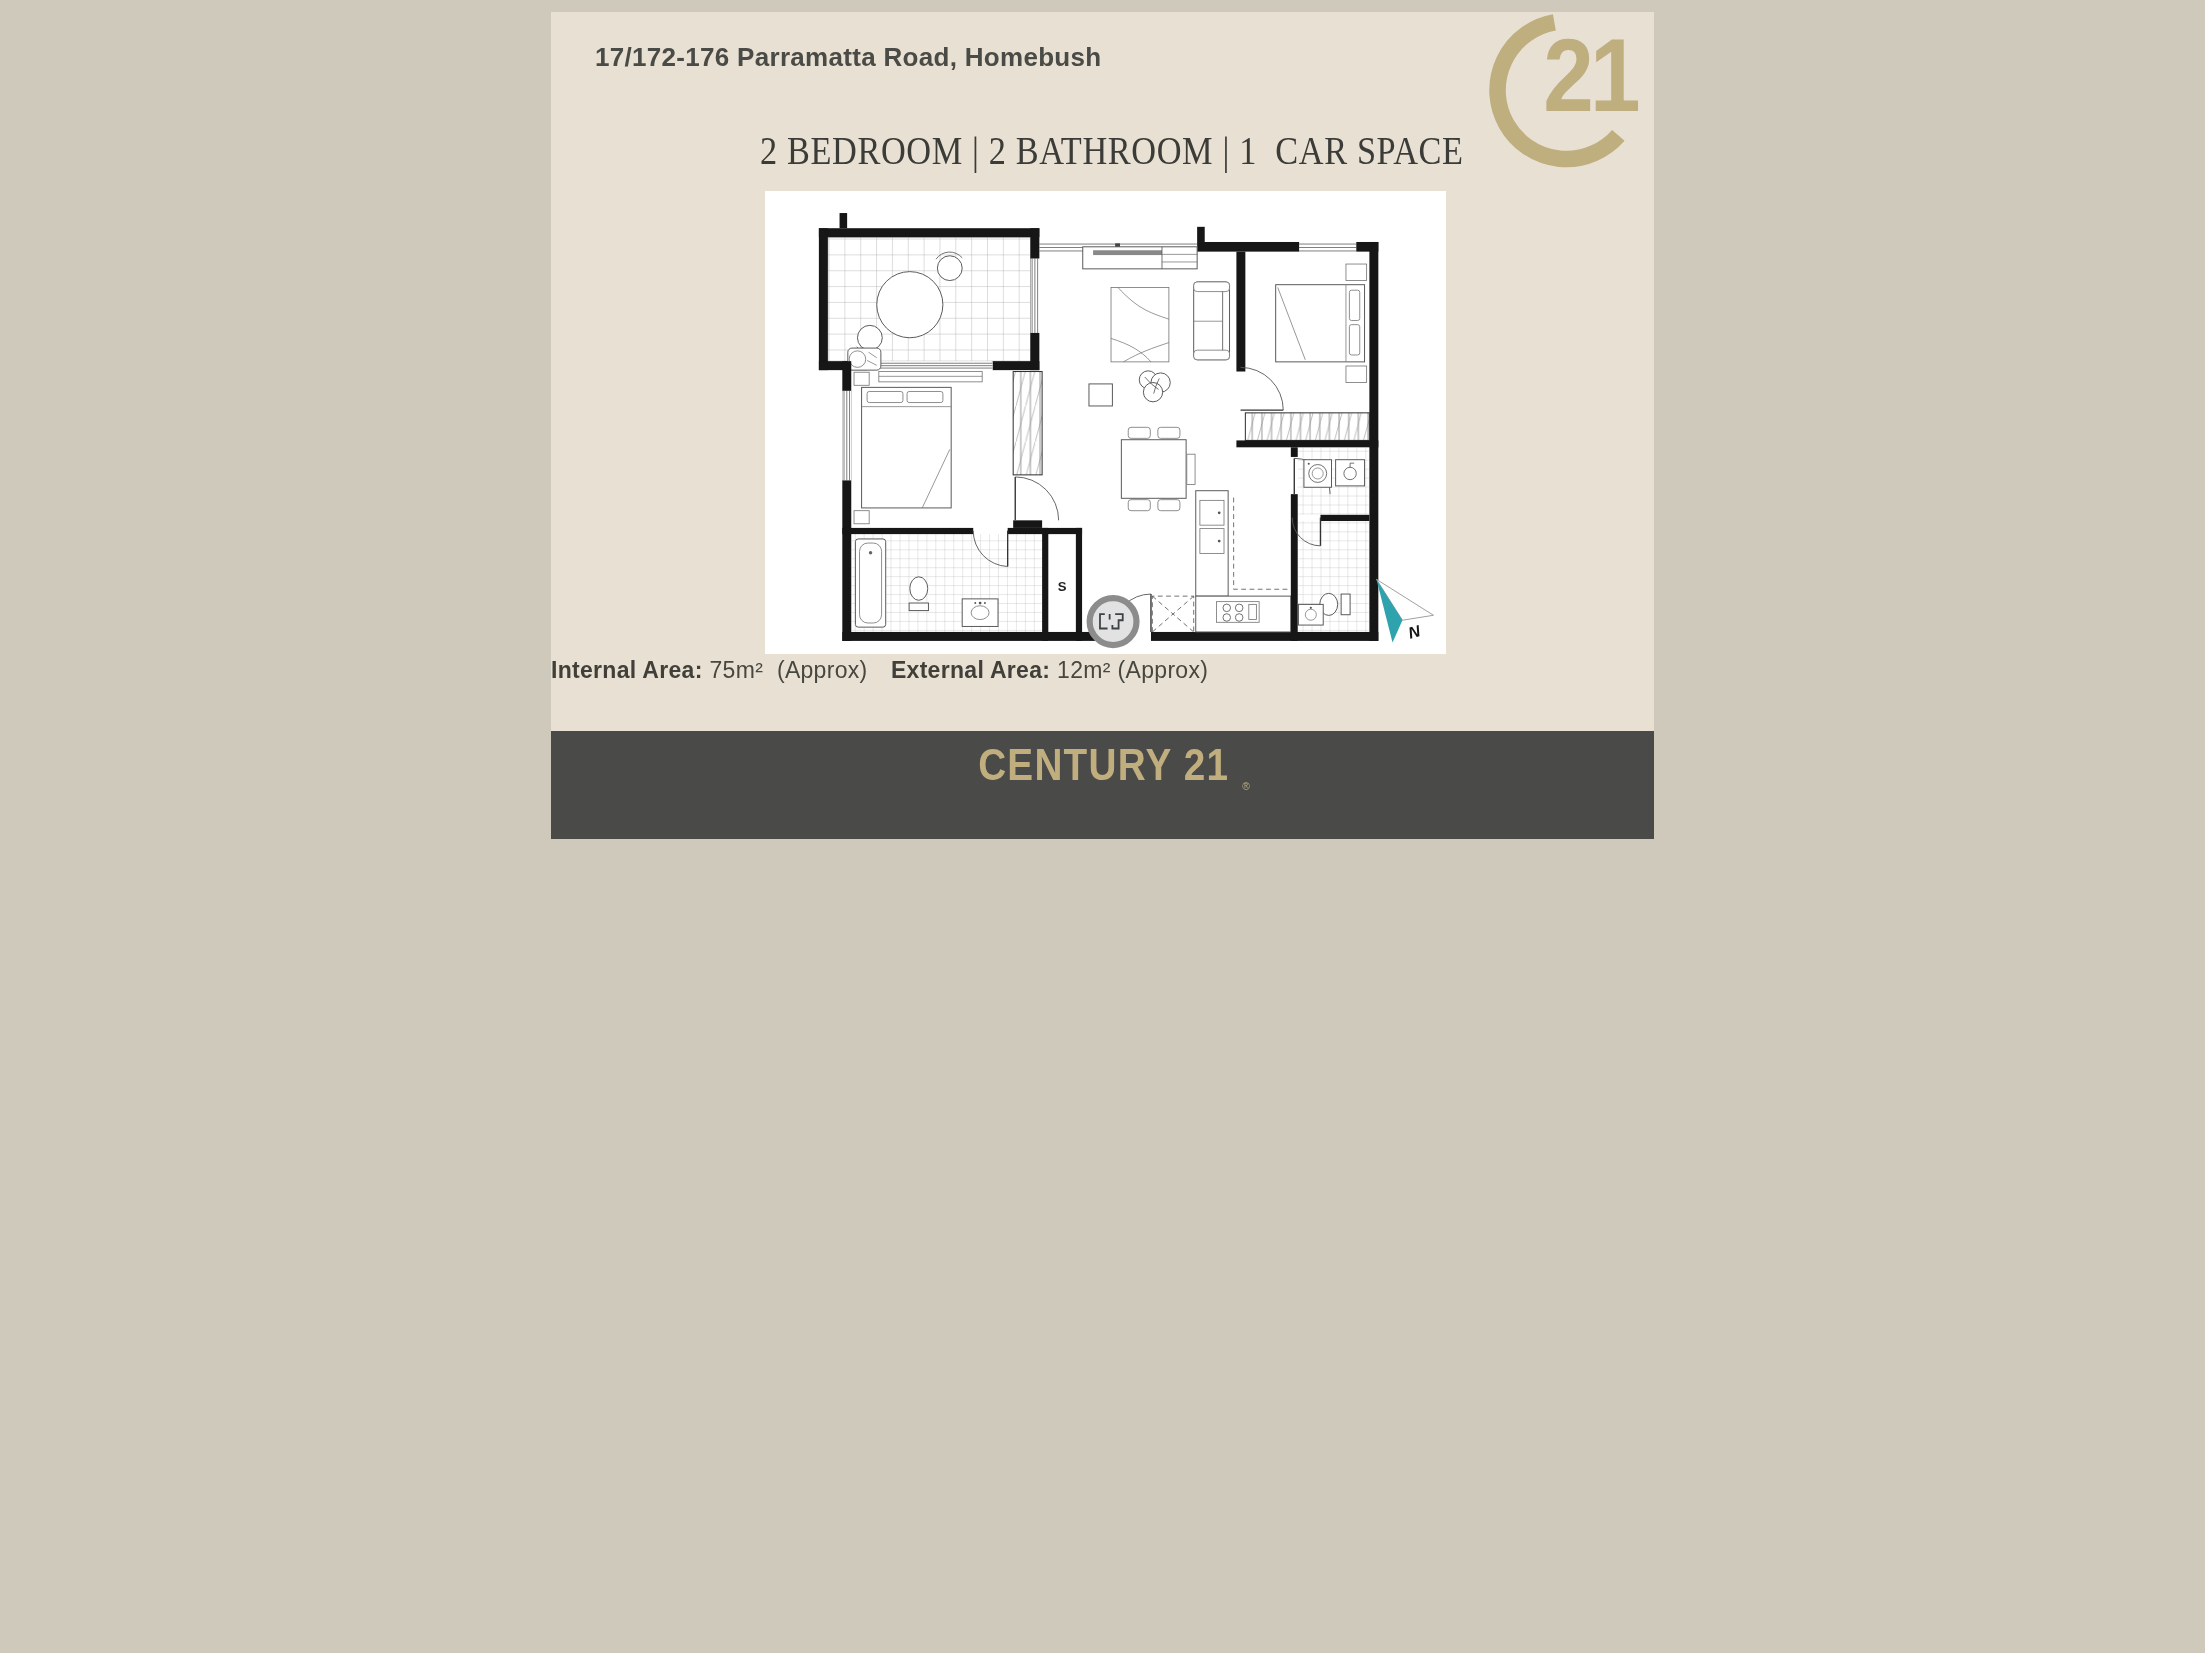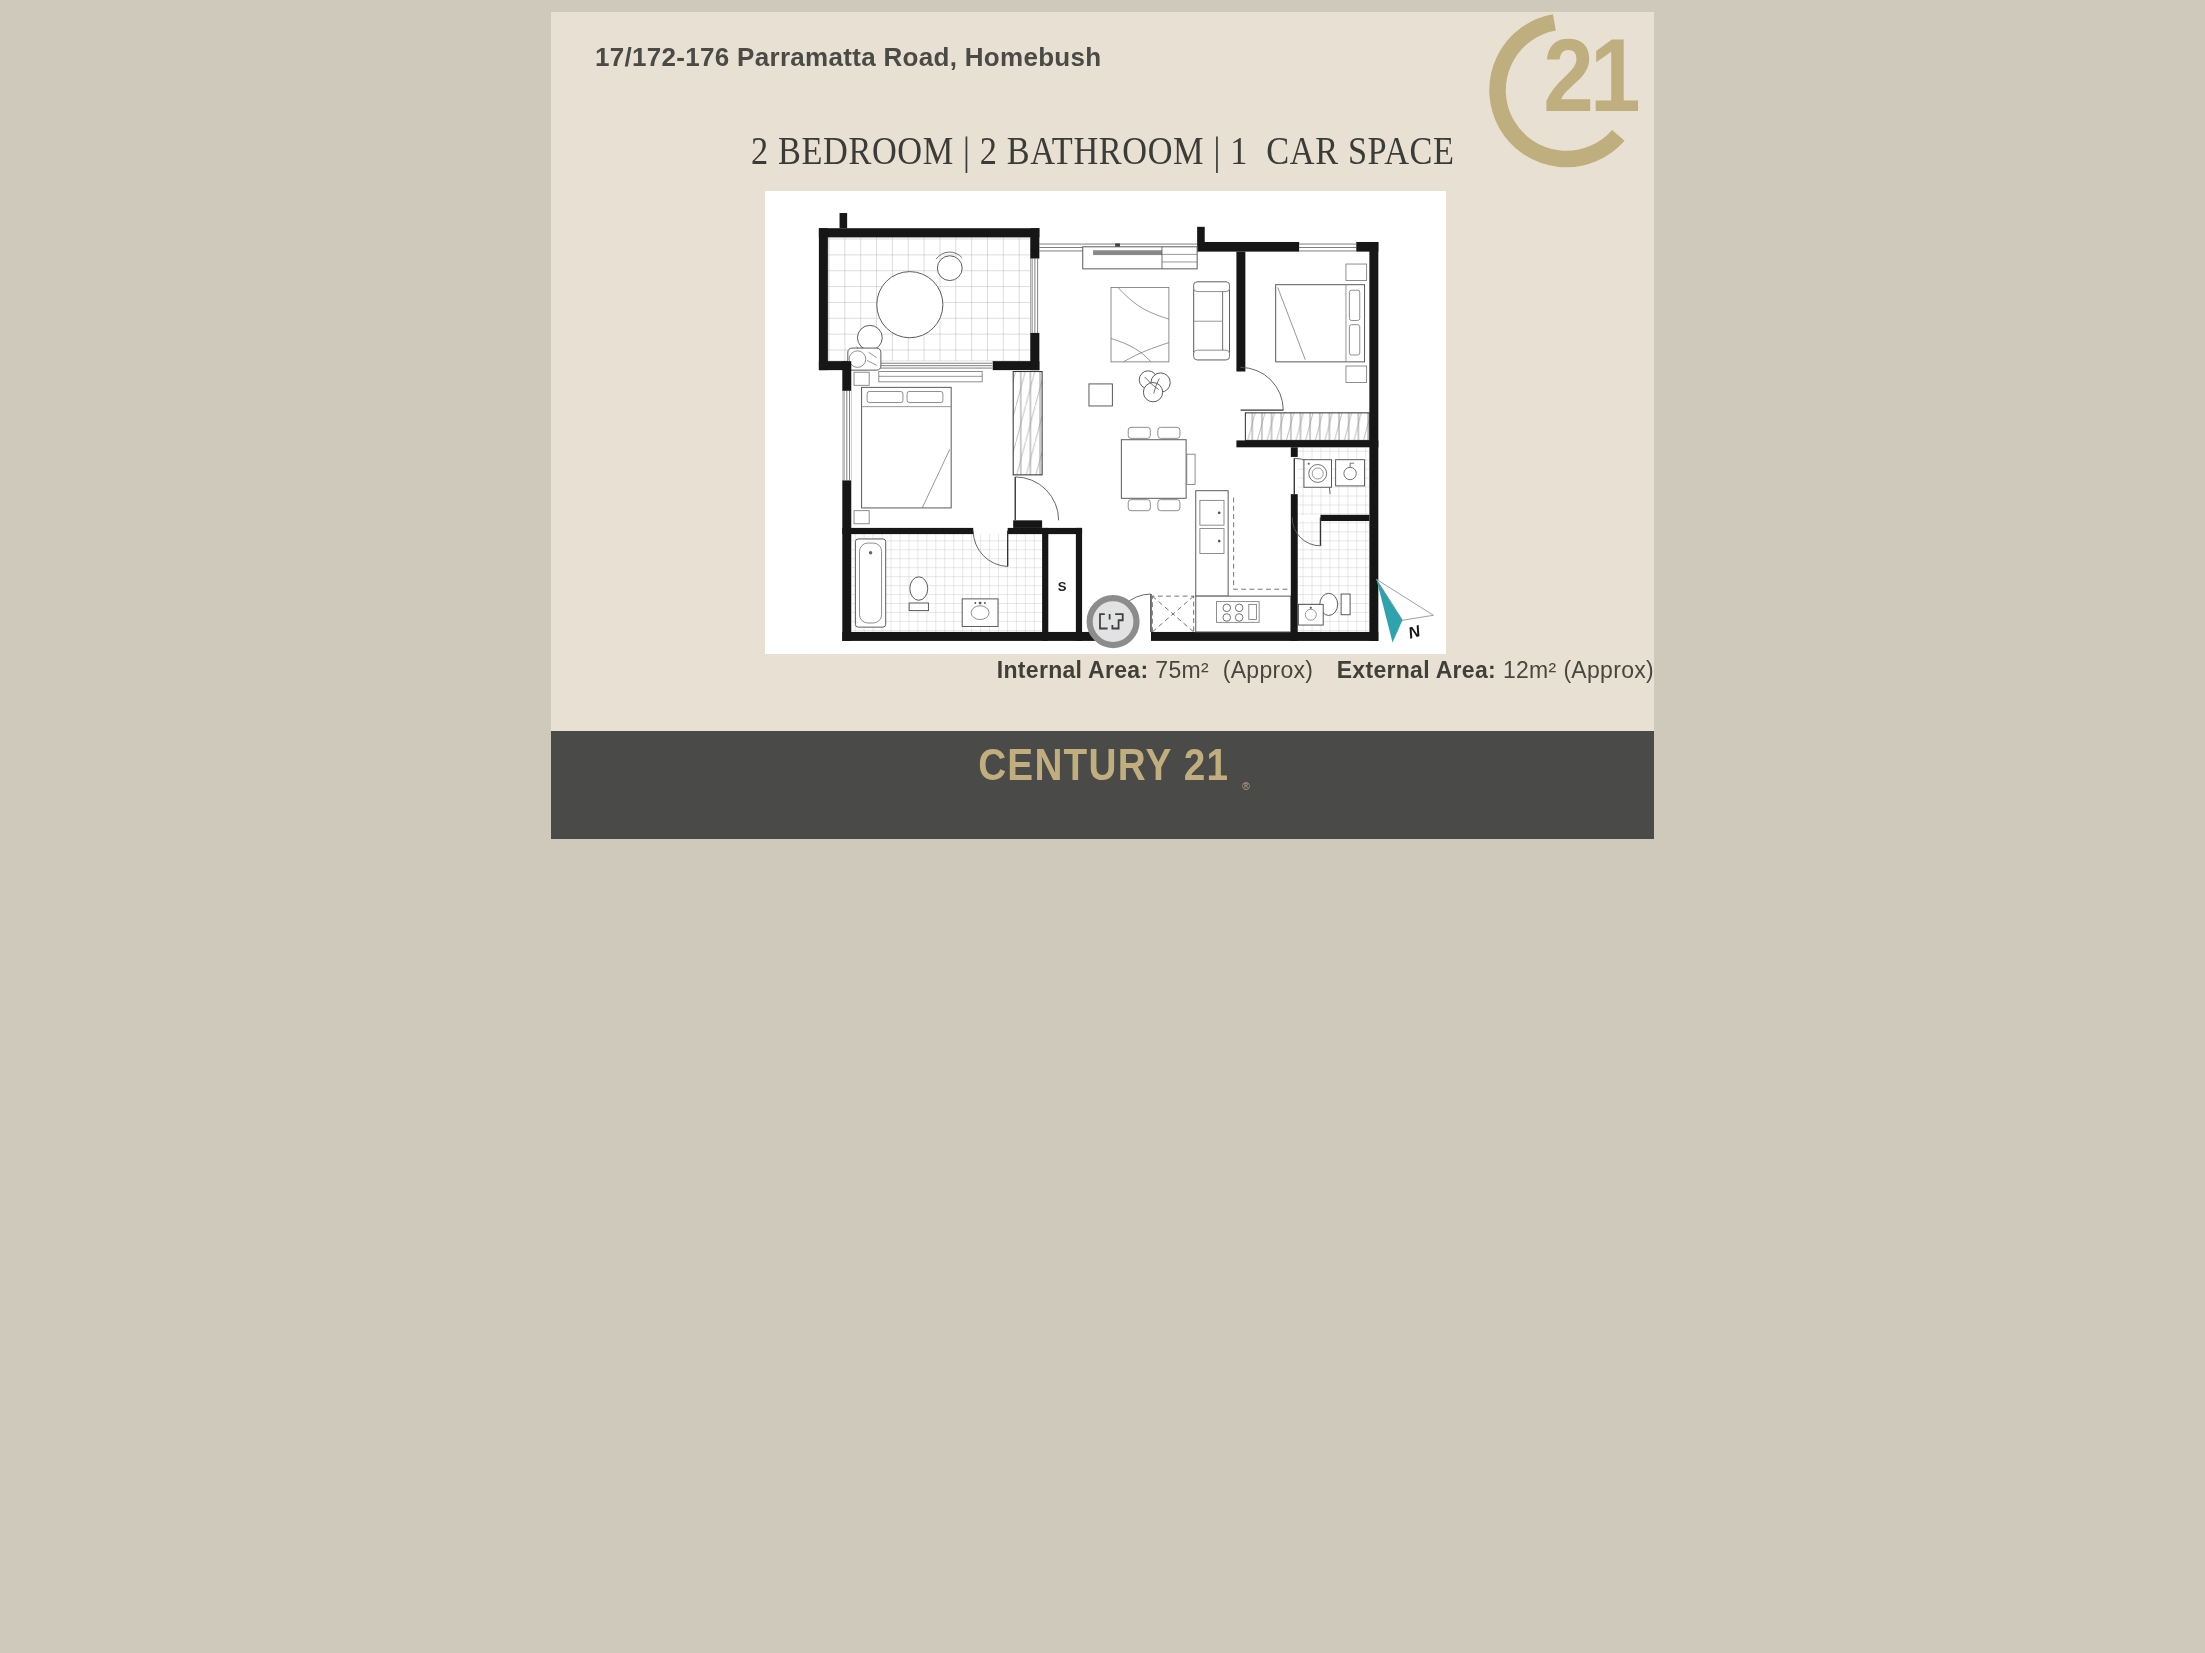--- a/index.html
+++ b/index.html
@@ -7,33 +7,33 @@
     position:relative;width:1103px;height:827px;margin:12px auto;
     background:#e8e1d3;overflow:hidden;
     font-family:"Liberation Sans","DejaVu Sans",sans-serif;
   }
   .address{
     position:absolute;left:44px;top:30px;
     font-size:26px;font-weight:700;letter-spacing:0.3px;color:#4a4a46;
   }
   .c21-logo{position:absolute;top:1.4px;right:4.1px;}
   .features{
-    position:absolute;top:116px;left:0;width:100%;text-align:center;
+    position:absolute;top:116px;left:9px;width:100%;text-align:center;
   }
   .features span{
     display:inline-block;transform:scaleX(.88);transform-origin:center;
     font-family:"Liberation Serif","DejaVu Serif",serif;
     font-size:39px;letter-spacing:0.7px;color:#3b3b38;white-space:pre;
   }
   .plan-panel{
     position:absolute;left:214px;top:179px;width:681px;height:463px;background:#ffffff;
   }
   .plan-panel svg{display:block;width:100%;height:100%;}
   .areas{
-    position:absolute;top:643px;left:0;width:100%;text-align:right;
+    position:absolute;top:643px;left:0;width:100%;text-align:left;
     color:#47463f;font-size:23px;letter-spacing:0.3px;line-height:30px;
   }
   .areas b{font-weight:700;color:#403f39;}
   .areas .gap-s{display:inline-block;width:6.9px;}
   .areas .gap-m{display:inline-block;width:13.8px;}
   .areas .gap-l{display:inline-block;width:23.4px;}
   .footer{
     position:absolute;left:0;bottom:0;width:100%;height:108px;background:#4a4a48;
     text-align:center;color:#c0ae7e;
   }

